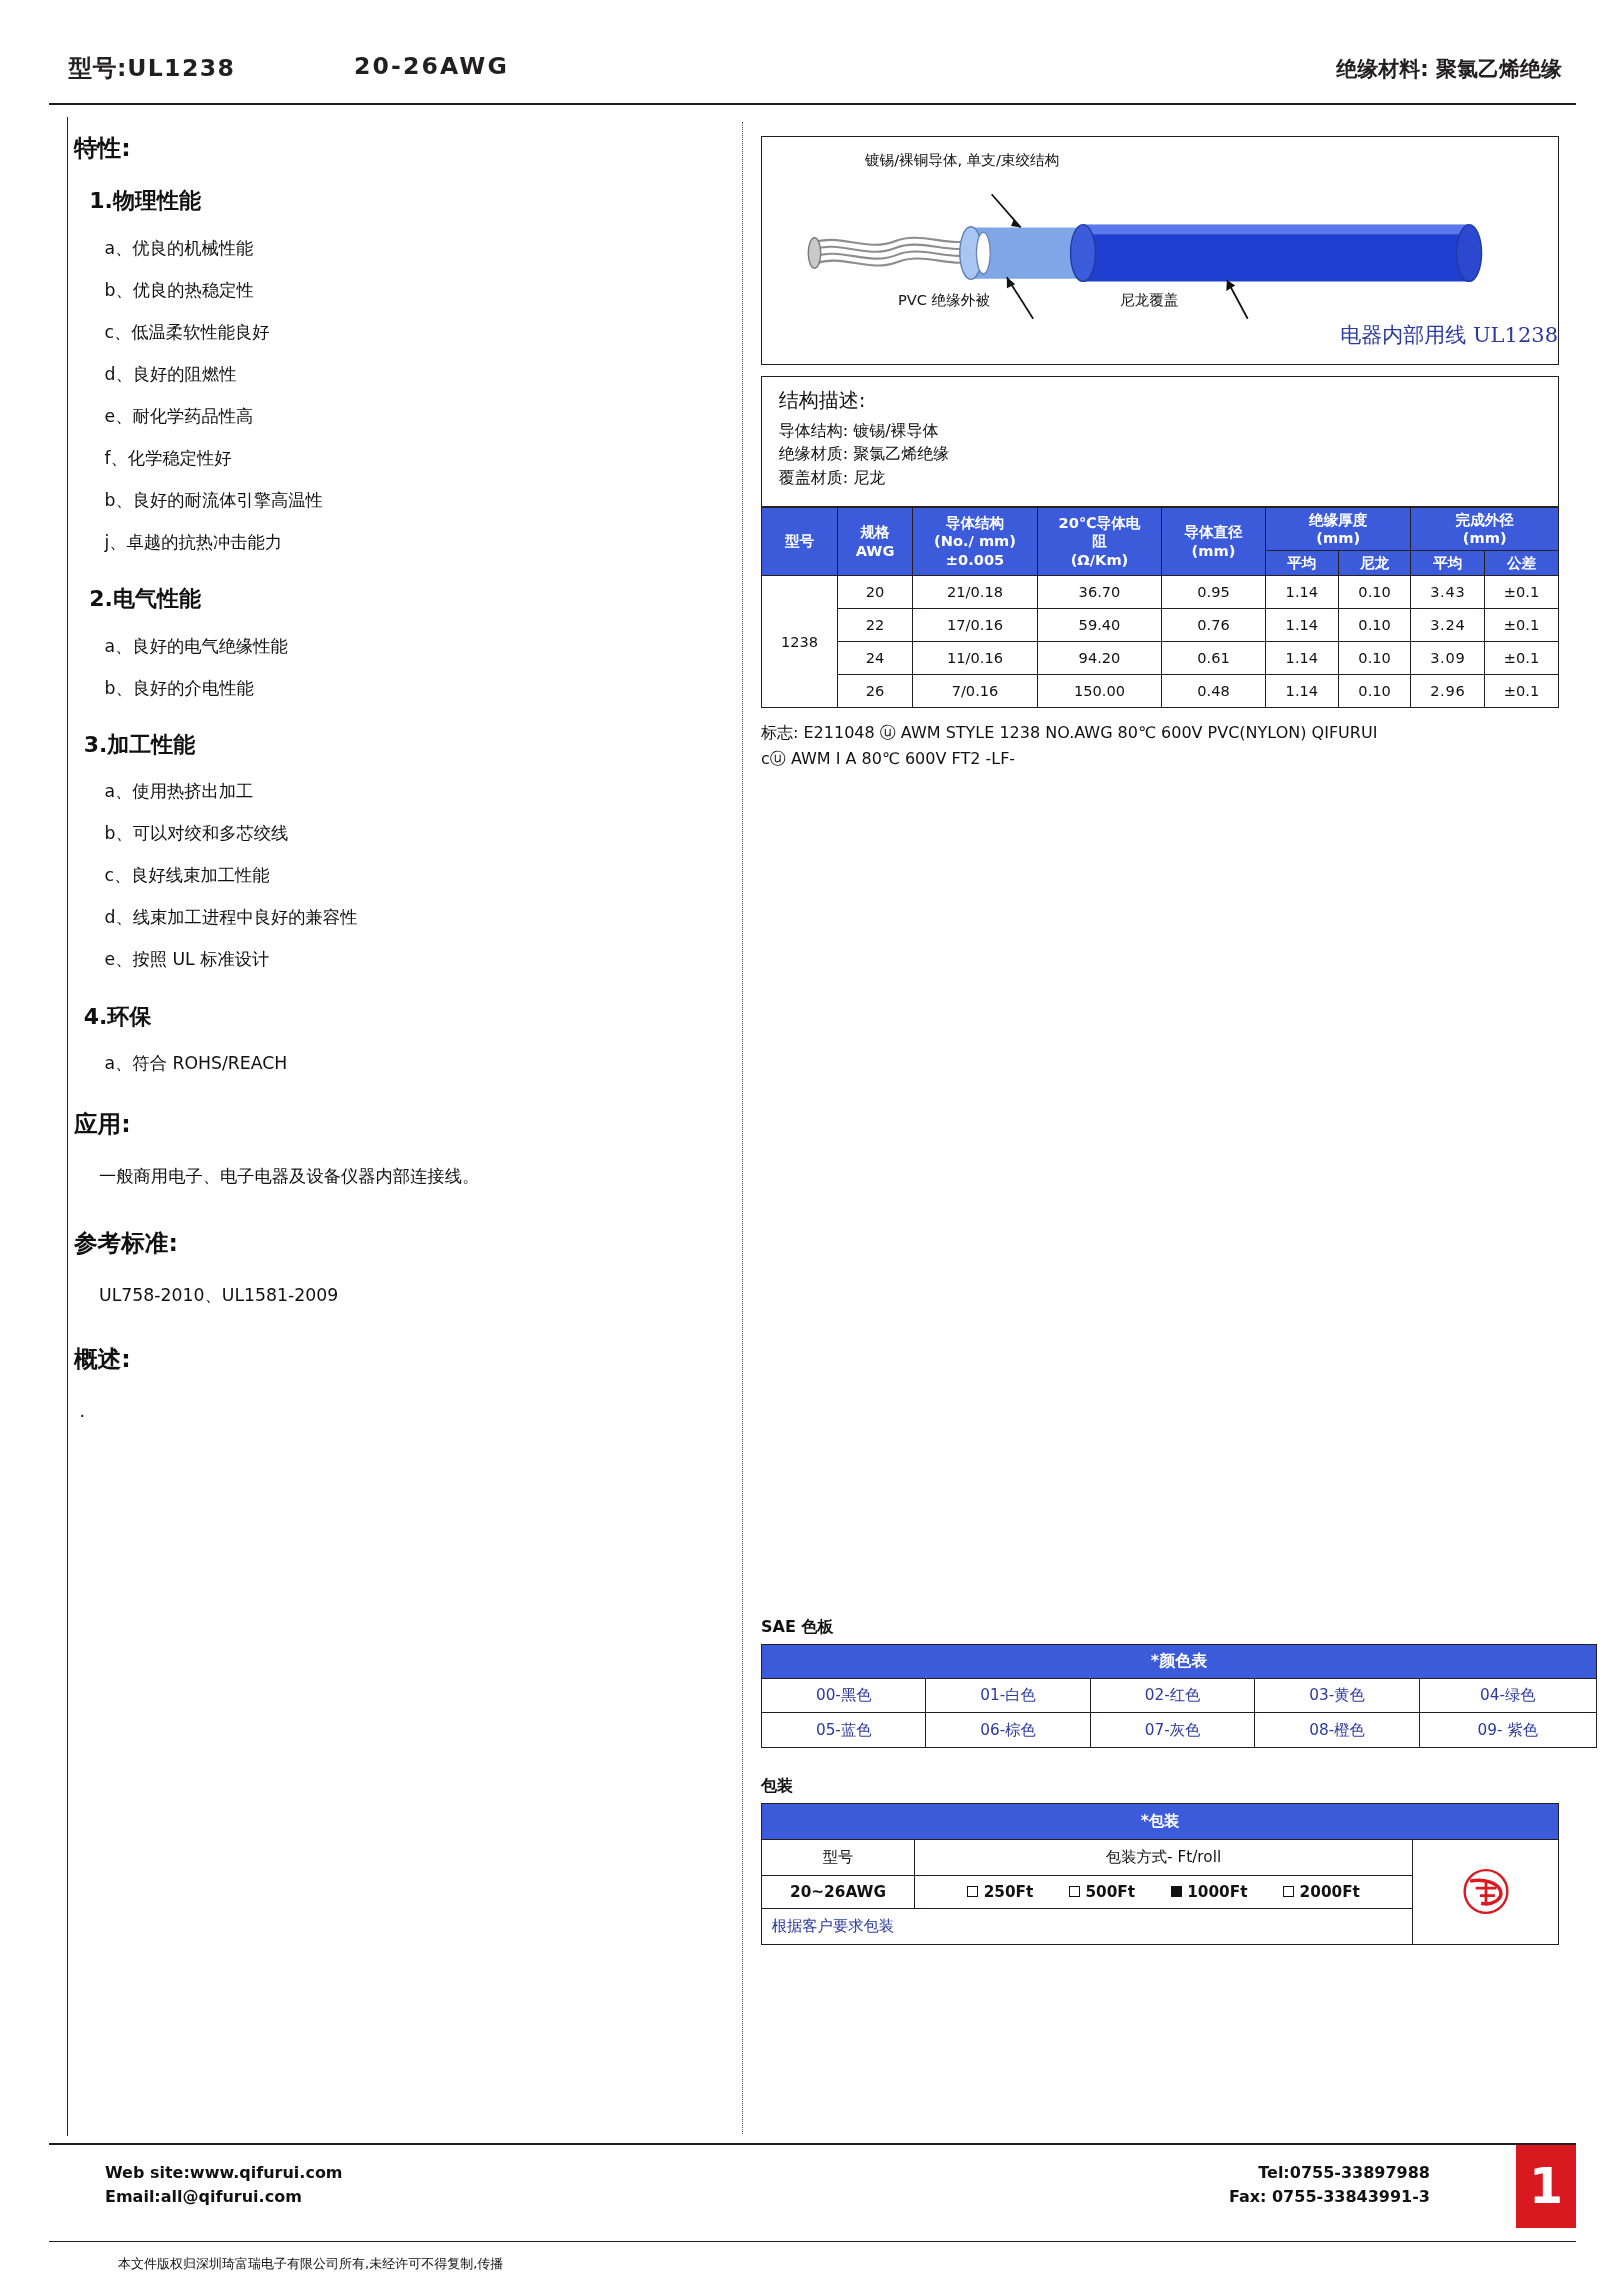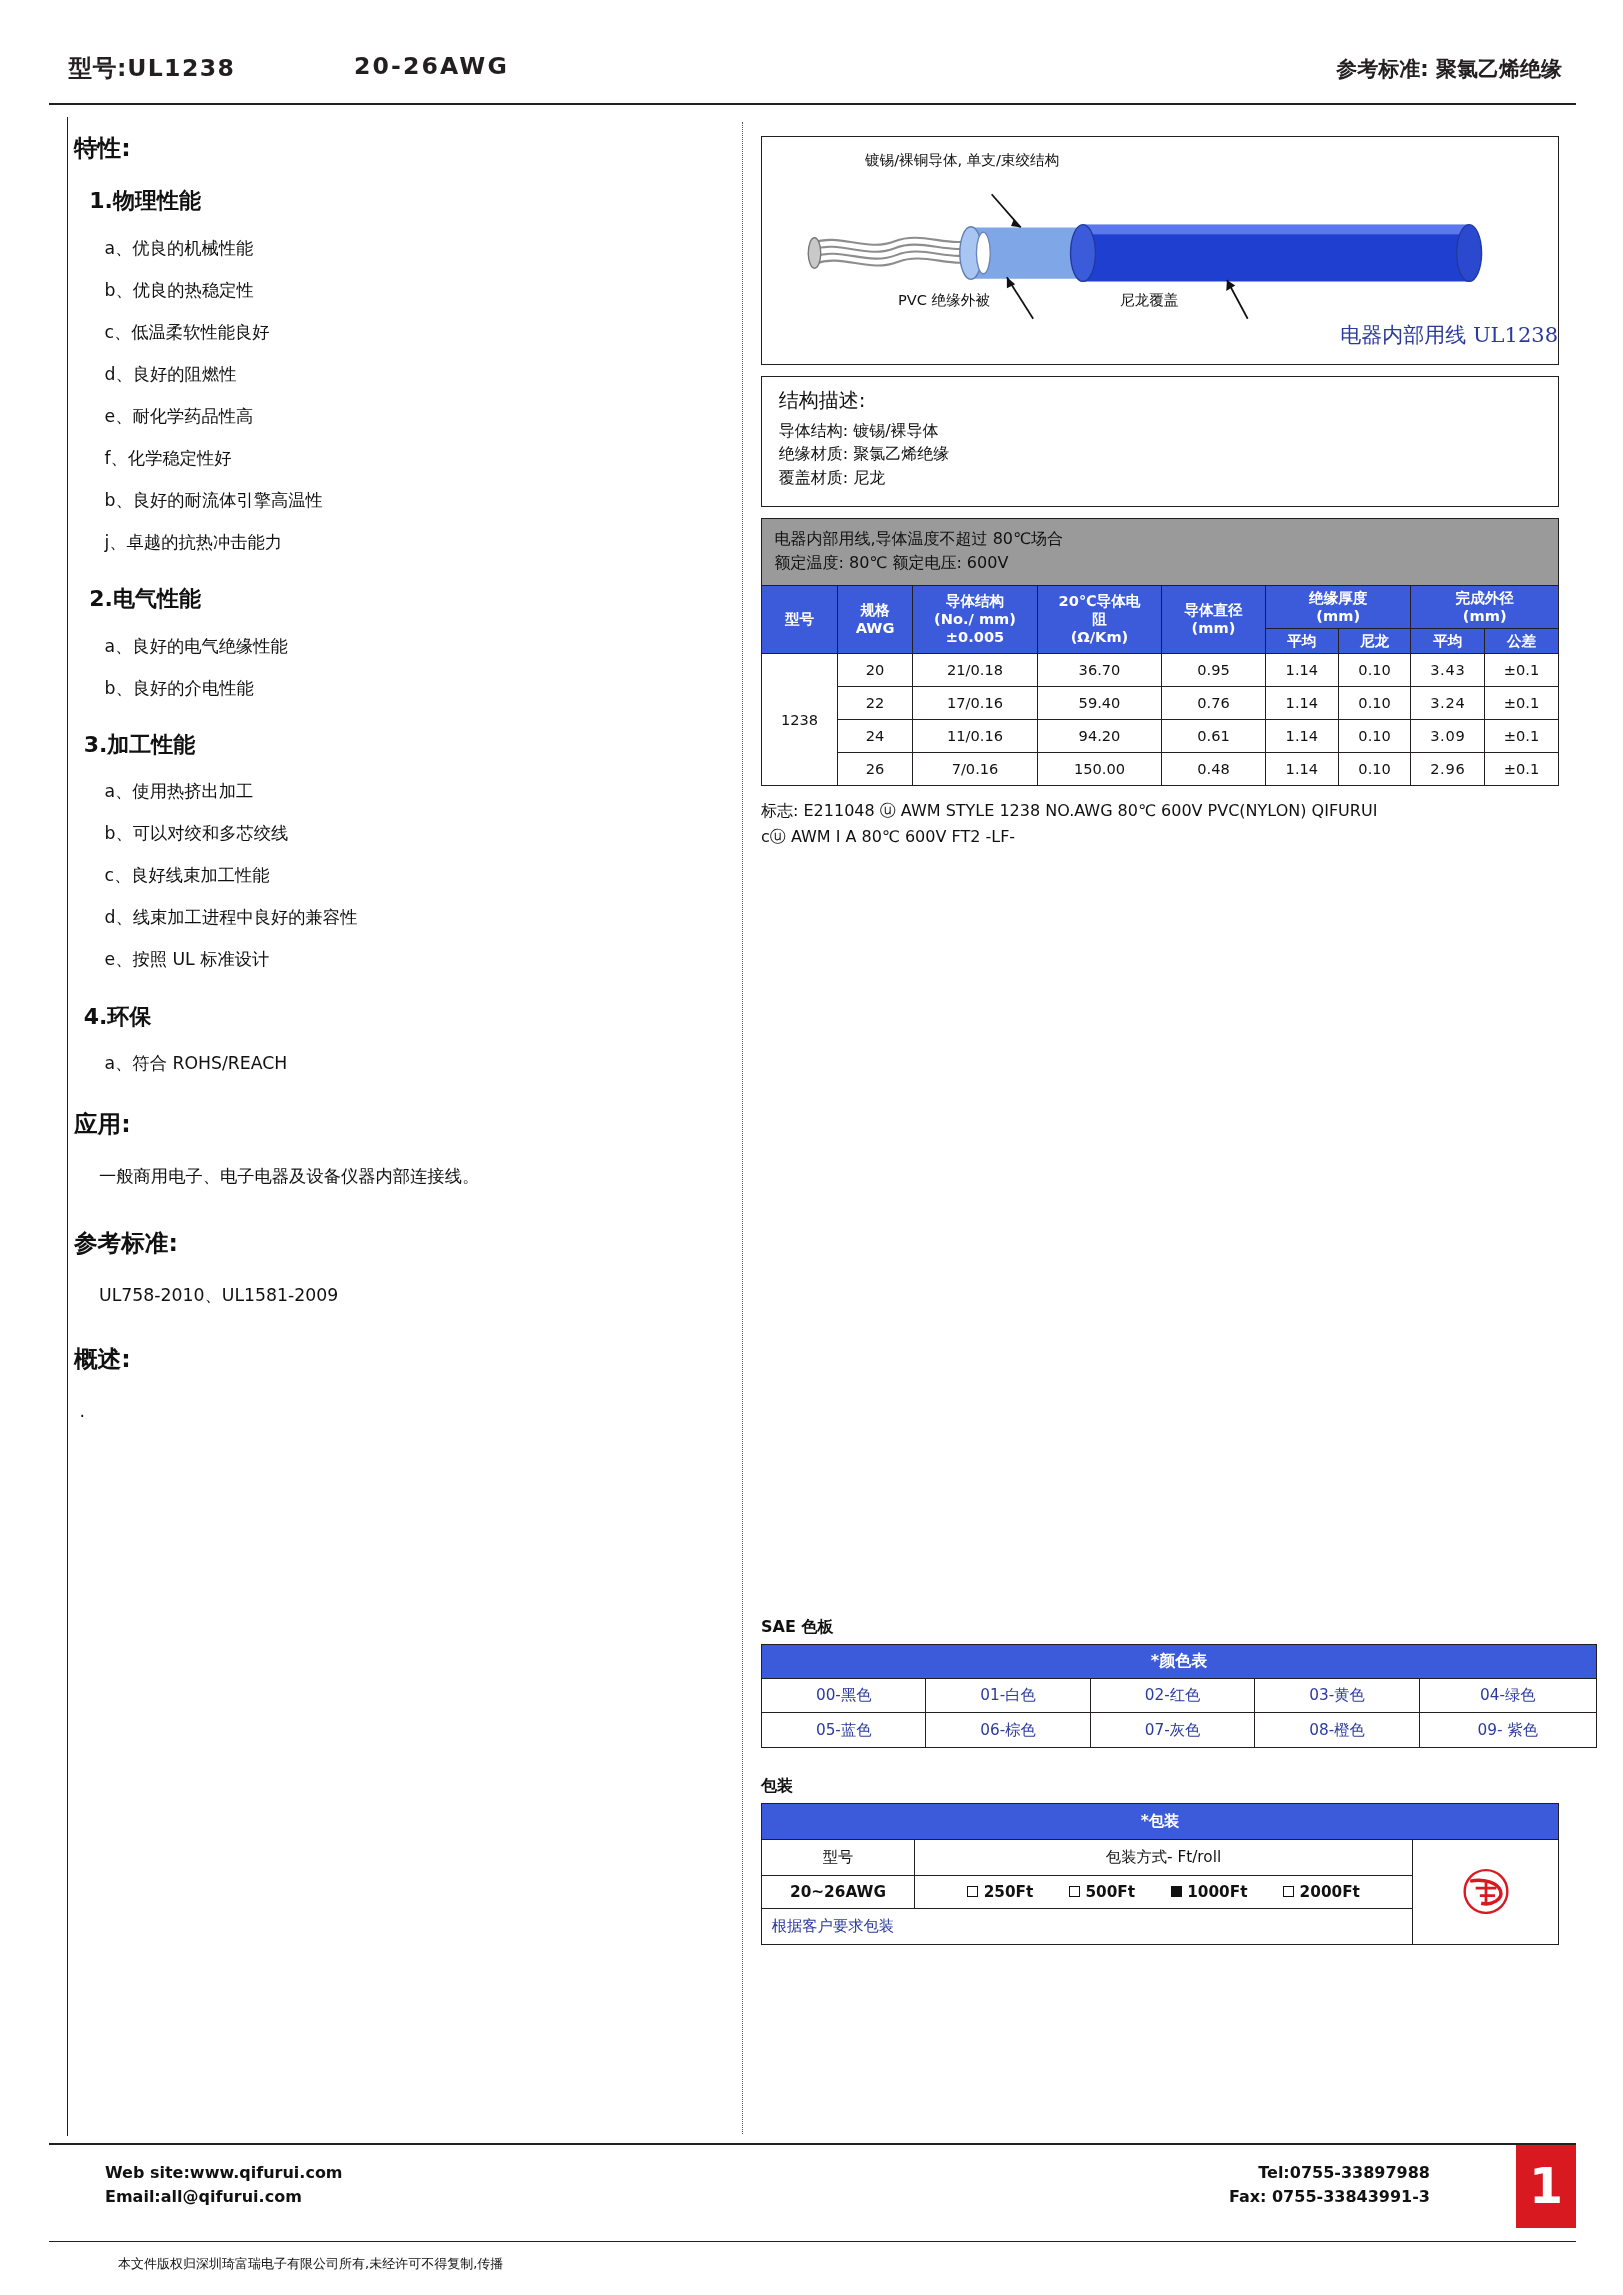--- a/index.html
+++ b/index.html
@@ -121,21 +121,21 @@
 </head>
 <body>
 
 <div class="page">
 
   <div class="hdr">
     <div class="hdr-model">
       <span>型号:</span><span class="code">UL1238</span>
     </div>
     <div class="hdr-awg">20-26AWG</div>
-    <div class="hdr-right">参考标准: 聚氯乙烯绝缘</div>
+    <div class="hdr-right">绝缘材料: 聚氯乙烯绝缘</div>
   </div>
   <div class="hdr-rule"></div>
 
   <div class="frame"></div>
   <div class="vdiv"></div>
 
   <div class="left">
     <div class="sec-title">特性:</div>
 
     <div style="height:16.7px"></div>
@@ -234,24 +234,20 @@
       <div class="cable-title">电器内部用线  UL1238</div>
     </div>
 
     <div class="box struct">
       <h3>结构描述:</h3>
       <p>导体结构: 镀锡/裸导体</p>
       <p>绝缘材质: 聚氯乙烯绝缘</p>
       <p>覆盖材质: 尼龙</p>
     </div>
 
-    <div class="greybar">
-      <p>电器内部用线,导体温度不超过 80℃场合</p>
-      <p>额定温度: 80℃  额定电压: 600V</p>
-    </div>
 
     <table class="spec">
       <tbody>
           <tr>
         <th rowspan="2" style="width:76px">型号</th>
         <th rowspan="2" style="width:75px">规格<br>AWG</th>
         <th rowspan="2" style="width:125px">导体结构<br>(No./ mm)<br>±0.005</th>
         <th rowspan="2" style="width:124px">20℃导体电<br>阻<br>(Ω/Km)</th>
         <th rowspan="2" style="width:104px">导体直径<br>(mm)</th>
         <th colspan="2" style="width:146px">绝缘厚度<br>(mm)</th>

